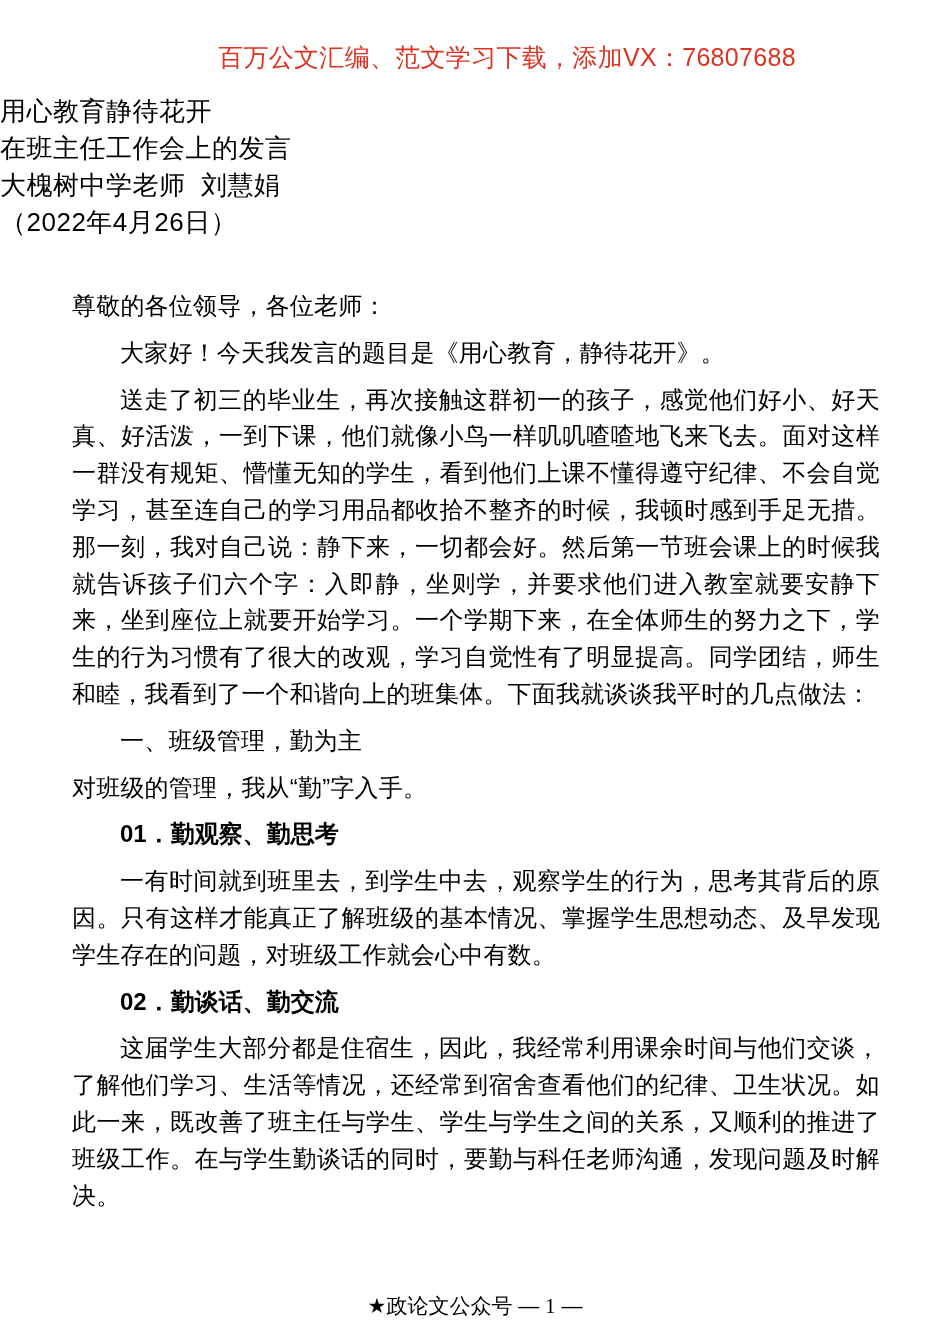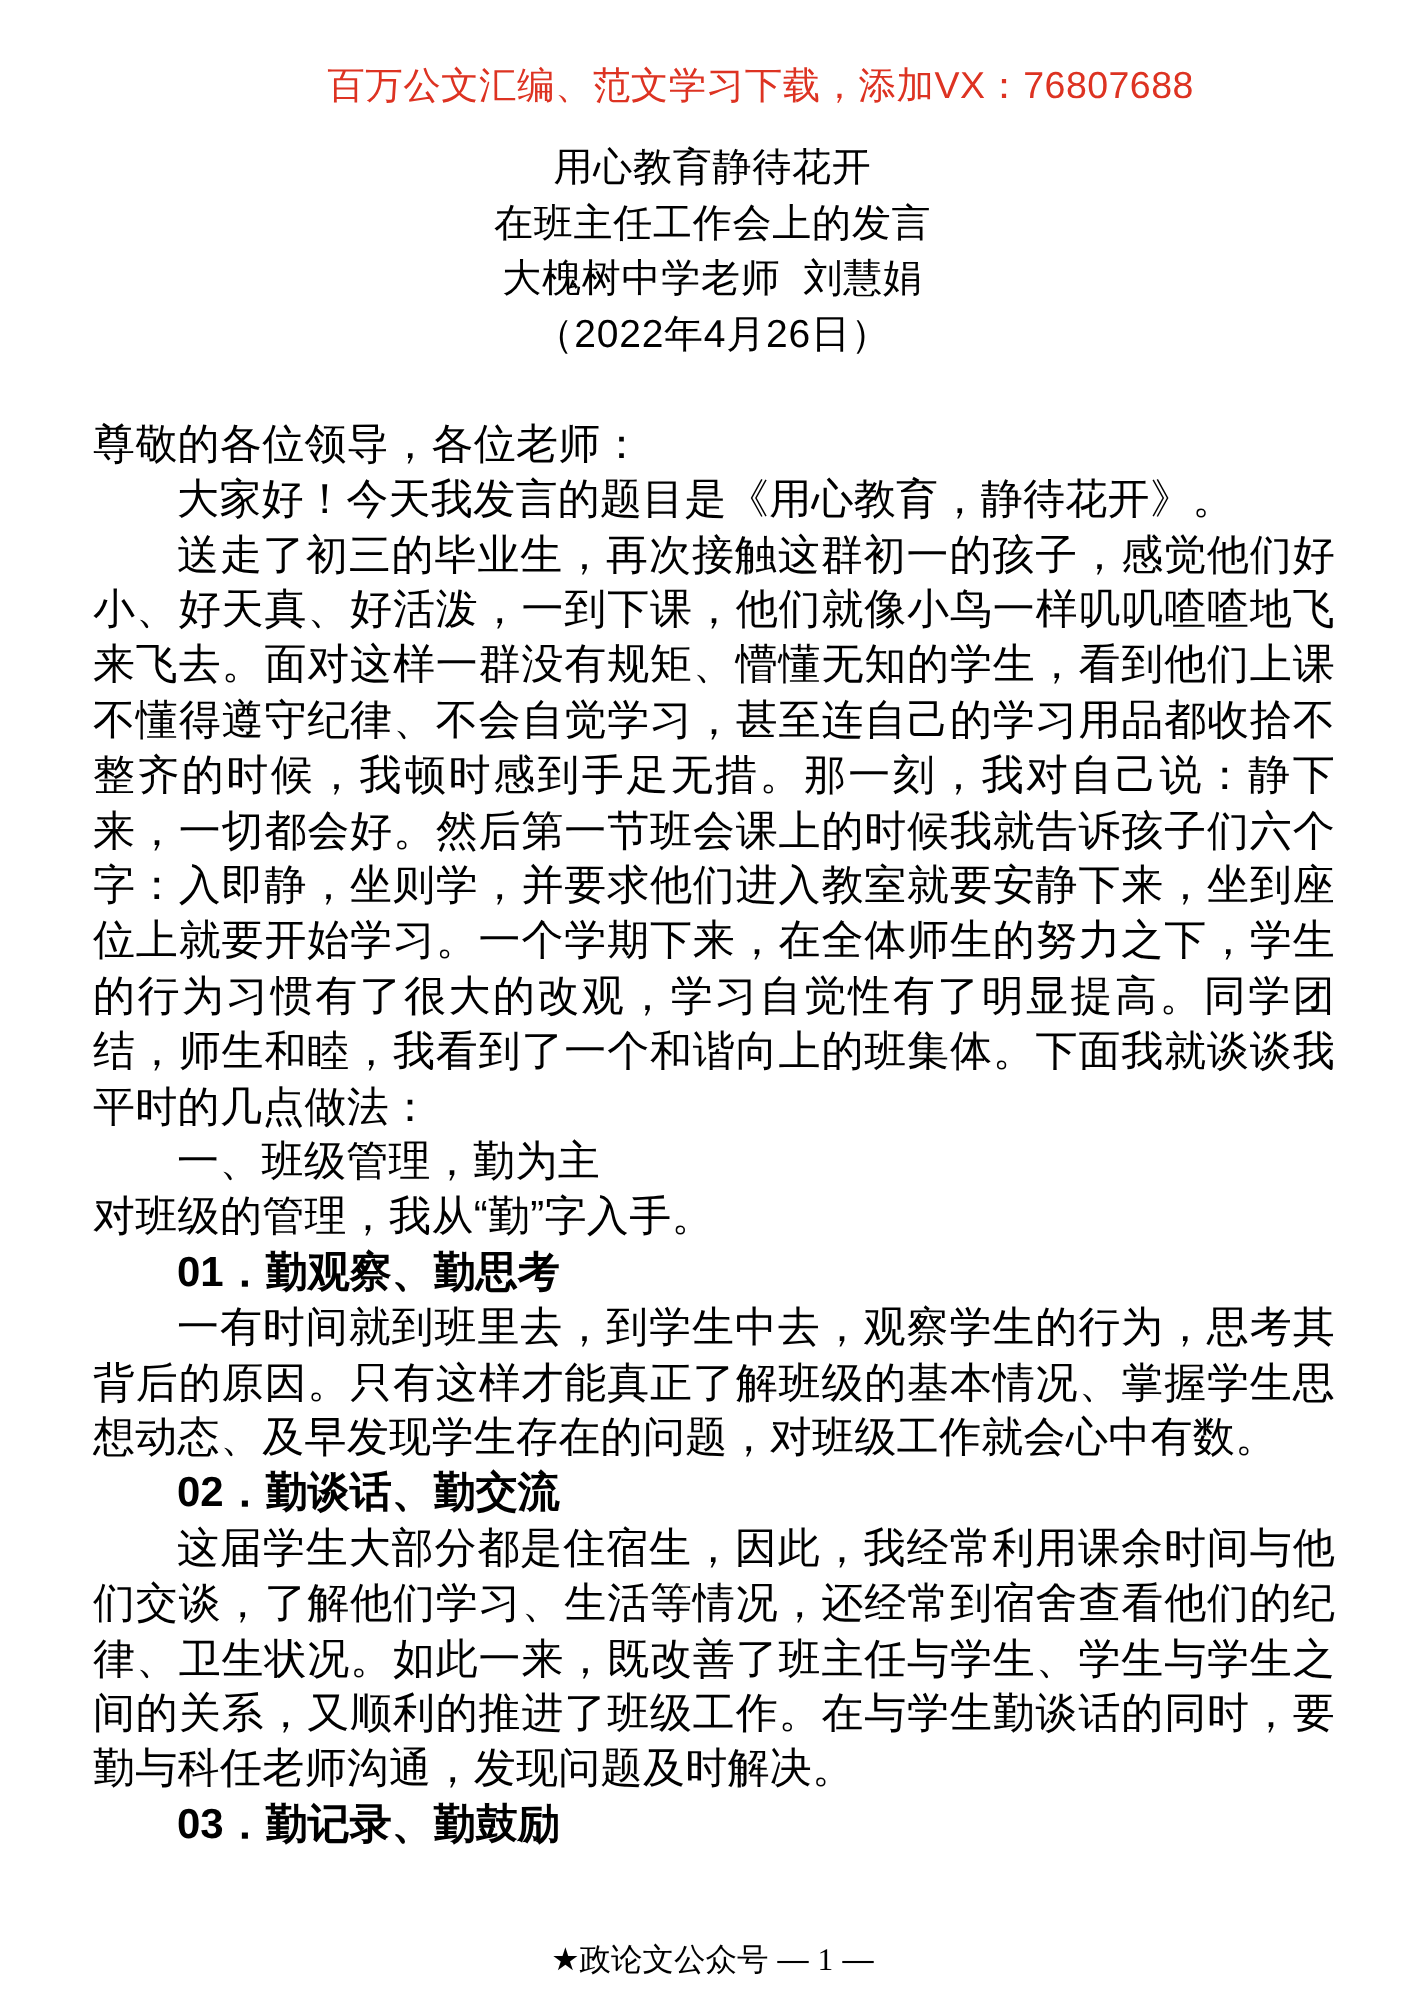--- a/index.html
+++ b/index.html
@@ -33,43 +33,42 @@
     letter-spacing: 0.3px;
     white-space: nowrap;
   }
 
   
   .title-block {
     position: absolute;
     top: 93px;
     left: 0;
     width: 950px;
-    text-align: center;
   }
   .title-line {
     font-size: 26px;
     line-height: 37px;
     letter-spacing: 0.5px;
     white-space: pre;
   }
 
   
   .body-block {
     position: absolute;
     top: 278px;
     left: 62px;
     width: 828px;
   }
   .para {
-    font-size: 28px;
+    font-size: 24px;
     line-height: 36.8px;
     letter-spacing: 0.2px;
     text-align: justify;
     text-justify: inter-ideograph;
-    margin: 0;
+    margin: 10px;
     word-break: break-all;
   }
   .para.indent {
     text-indent: 2em;
   }
   .para.heading {
     font-weight: bold;
     text-indent: 2em;
     letter-spacing: 0;
   }
@@ -107,18 +106,17 @@
   <div class="body-block">
     <p class="para">尊敬的各位领导，各位老师：</p>
     <p class="para indent">大家好！今天我发言的题目是《用心教育，静待花开》。</p>
     <p class="para indent">送走了初三的毕业生，再次接触这群初一的孩子，感觉他们好小、好天真、好活泼，一到下课，他们就像小鸟一样叽叽喳喳地飞来飞去。面对这样一群没有规矩、懵懂无知的学生，看到他们上课不懂得遵守纪律、不会自觉学习，甚至连自己的学习用品都收拾不整齐的时候，我顿时感到手足无措。那一刻，我对自己说：静下来，一切都会好。然后第一节班会课上的时候我就告诉孩子们六个字：入即静，坐则学，并要求他们进入教室就要安静下来，坐到座位上就要开始学习。一个学期下来，在全体师生的努力之下，学生的行为习惯有了很大的改观，学习自觉性有了明显提高。同学团结，师生和睦，我看到了一个和谐向上的班集体。下面我就谈谈我平时的几点做法：</p>
     <p class="para indent">一、班级管理，勤为主</p>
     <p class="para">对班级的管理，我从“勤”字入手。</p>
     <p class="para heading">01．勤观察、勤思考</p>
     <p class="para indent">一有时间就到班里去，到学生中去，观察学生的行为，思考其背后的原因。只有这样才能真正了解班级的基本情况、掌握学生思想动态、及早发现学生存在的问题，对班级工作就会心中有数。</p>
     <p class="para heading">02．勤谈话、勤交流</p>
     <p class="para indent">这届学生大部分都是住宿生，因此，我经常利用课余时间与他们交谈，了解他们学习、生活等情况，还经常到宿舍查看他们的纪律、卫生状况。如此一来，既改善了班主任与学生、学生与学生之间的关系，又顺利的推进了班级工作。在与学生勤谈话的同时，要勤与科任老师沟通，发现问题及时解决。</p>
-    <p class="para heading">03．勤记录、勤鼓励</p>
   </div>
 
   <div class="footer"><span>★</span><span>政论文公众号</span>&nbsp;<span>—</span>&nbsp;<span class="page-num">1</span>&nbsp;<span>—</span></div>
 
 </div>
 
 </body></html>

